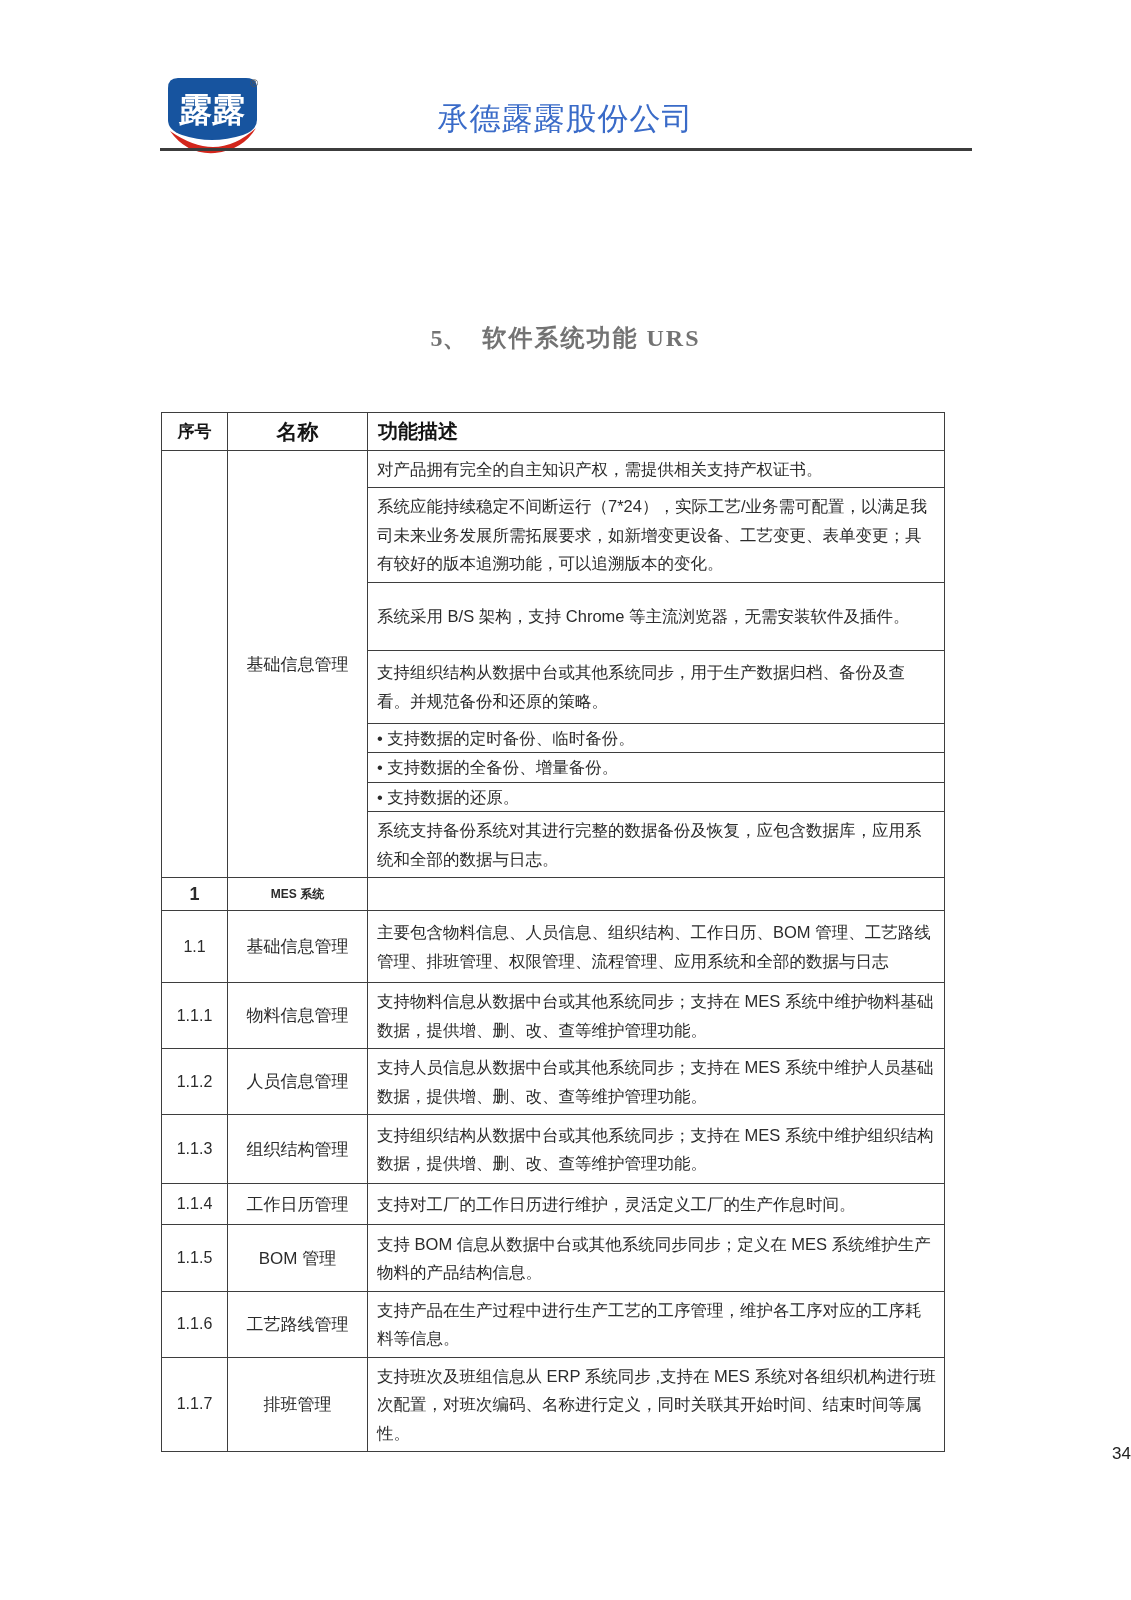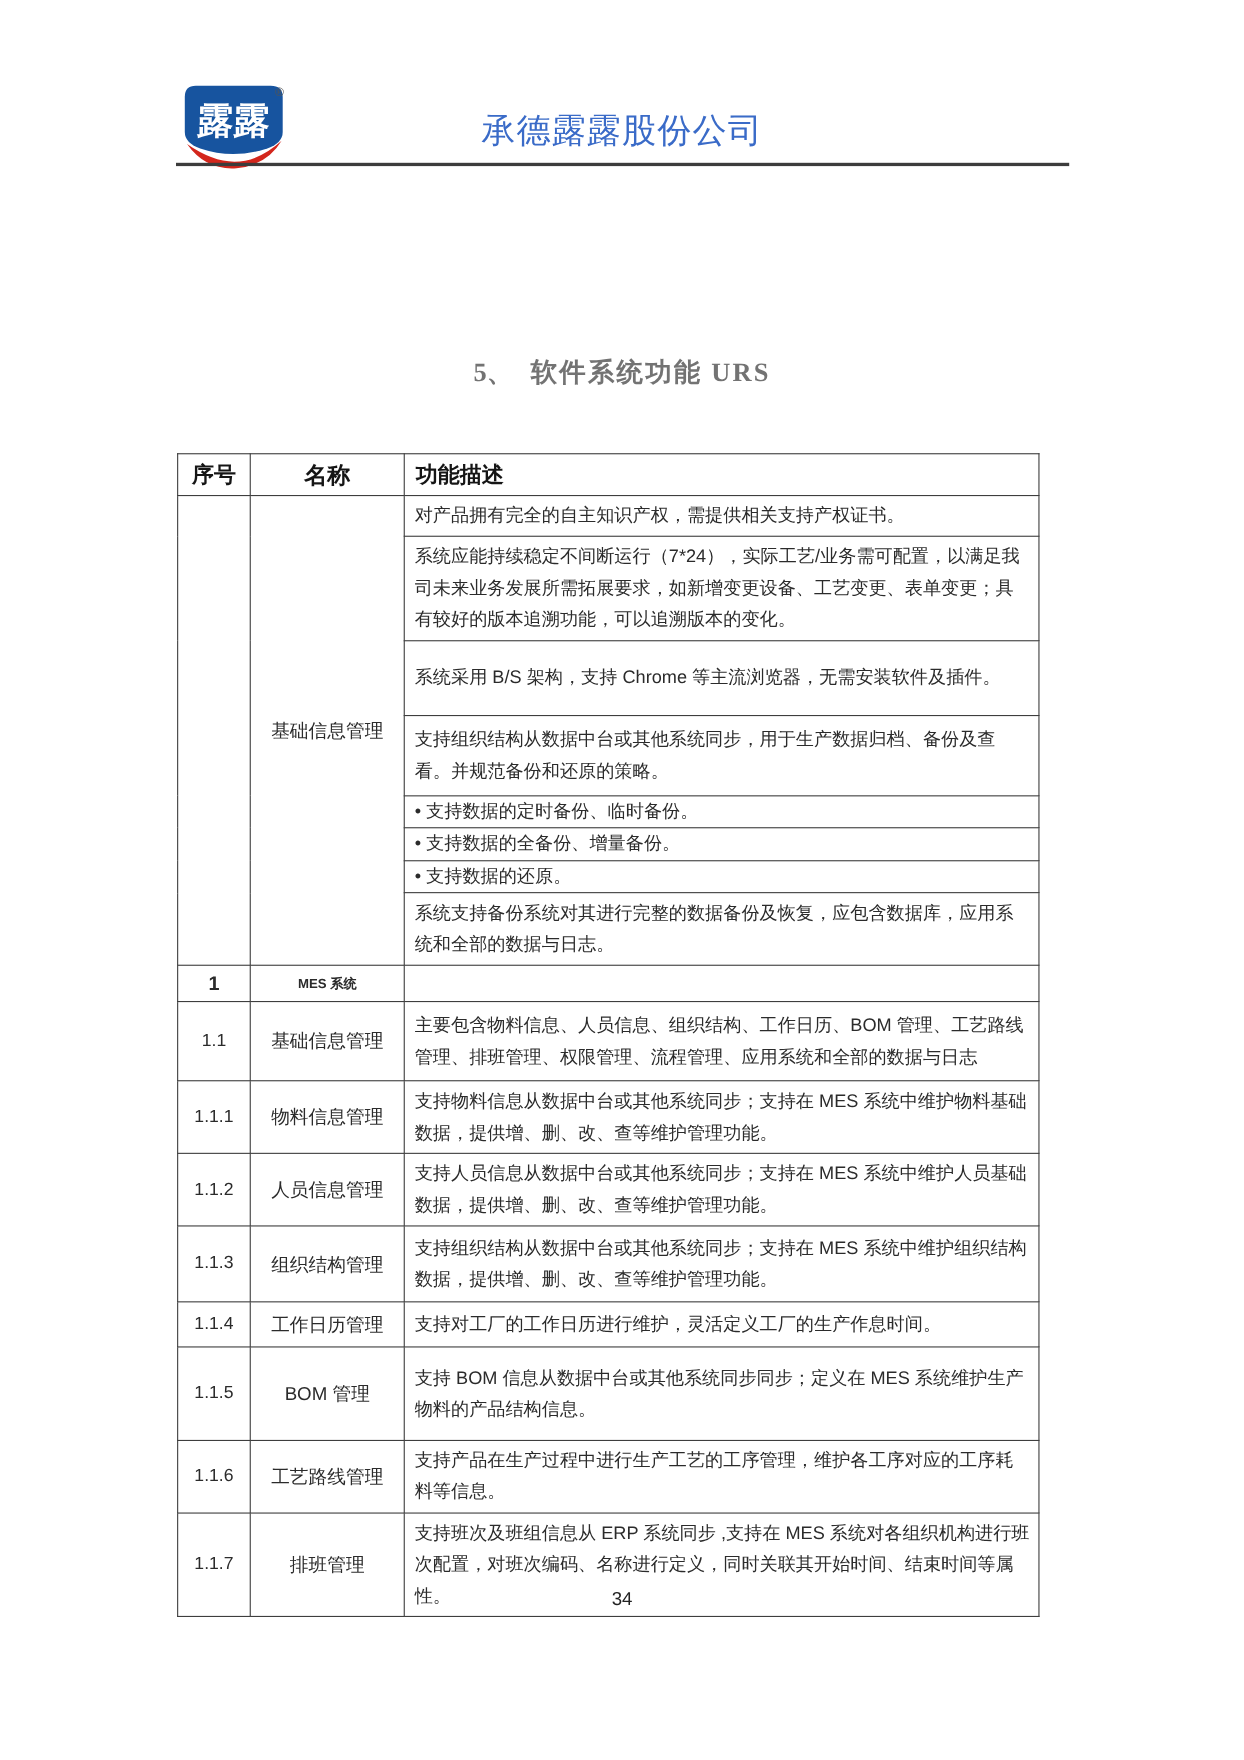--- a/index.html
+++ b/index.html
@@ -34,44 +34,44 @@
     border-collapse:collapse; table-layout:fixed;
   }
   table.urs col.c1 { width:66px; }
   table.urs col.c2 { width:140px; }
   table.urs col.c3 { width:577px; }
   table.urs th, table.urs td {
     border:1.5px solid #3e3e3e; vertical-align:middle;
     overflow:hidden; word-break:break-word;
   }
   table.urs thead tr { height:38px; }
-  th.col-no   { font-size:20px; text-align:center; color:#151515; }
+  th.col-no   { font-size:17px; text-align:center; color:#151515; }
   th.col-name { font-size:21px; text-align:center; color:#151515; }
   th.col-desc { font-size:20px; text-align:left; padding-left:10px; color:#151515; }
 
   td.c-no   { text-align:center; font-size:16px; padding:2px; }
   td.c-name { text-align:center; font-size:17px; padding:2px; }
   td.c-desc {
     text-align:left; font-size:16.5px; line-height:1.72;
     padding:4px 8px 4px 9px; color:#2b2b2b;
   }
   td.tight { padding-top:0; padding-bottom:0; }
   tr.mes td { font-weight:bold; }
   tr.mes td.c-no   { font-size:18px; }
   tr.mes td.c-name { font-size:12px; }
 
   tr.rh-37{height:37px} tr.rh-90{height:90px} tr.rh-68{height:68px}
   tr.rh-73{height:73px} tr.rh-27{height:27px} tr.rh-30{height:30px}
   tr.rh-28{height:28px} tr.rh-64{height:64px} tr.rh-33{height:33px}
   tr.rh-72{height:72px} tr.rh-66{height:66px} tr.rh-69{height:69px}
-  tr.rh-41{height:41px} tr.rh-67{height:85px} tr.rh-55{height:55px}
+  tr.rh-41{height:41px} tr.rh-67{height:67px} tr.rh-55{height:55px}
 
   
   .page-number {
-    position:absolute; top:1444px; left:0; width:100%; text-align:center;
+    position:absolute; top:1444px; left:0; width:100%; text-align:right;
     font-size:17px; color:#222222;
   }
 </style>
 </head>
 <body>
 
 <div class="page">
 
   <div class="logo">
     <svg width="100" height="88" viewBox="0 0 100 88">

